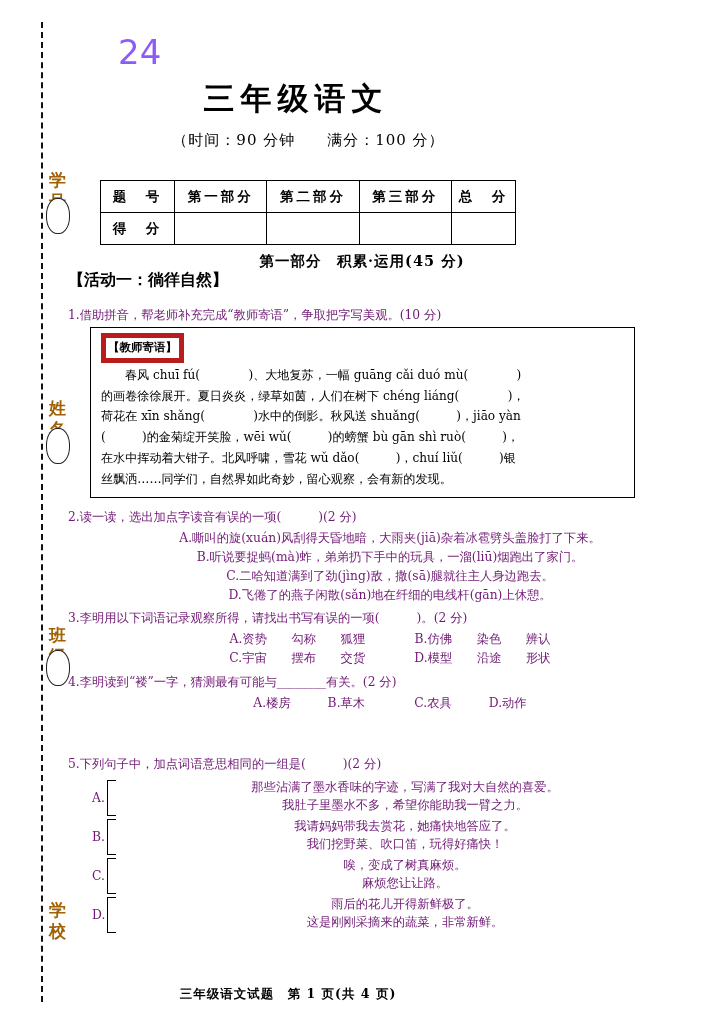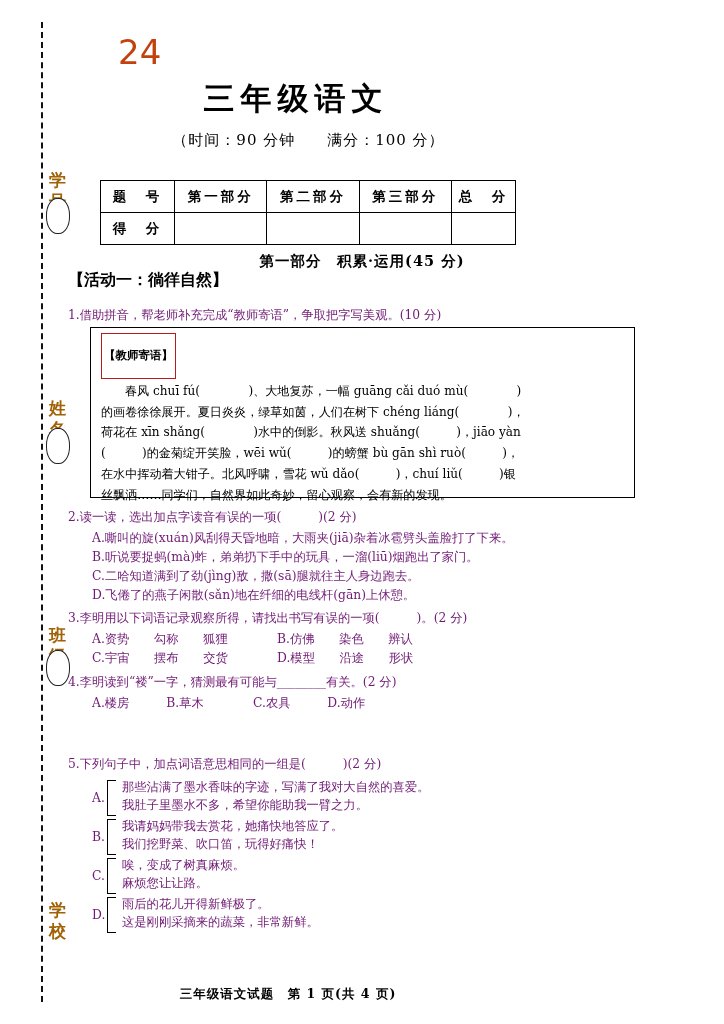--- a/index.html
+++ b/index.html
@@ -30,21 +30,21 @@
   .seal{
     position:absolute;left:46px;width:22px;height:34px;
     border:1px solid #222;border-radius:11px/17px;
     font-size:9px;line-height:34px;text-align:center;color:#333;
     background:#fff;
   }
 
   
   .bignum{
     position:absolute;left:118px;top:32px;
-    font-size:34px;font-family:"DejaVu Sans",sans-serif;color:#c2410c;
+    font-size:34px;font-family:"DejaVu Sans",sans-serif;color:#8b5cf6;
   }
 
   
   .title{
     position:absolute;left:0;top:78px;width:592px;
     text-align:center;
     font-family:"DejaVu Serif", serif;
     font-weight:700;font-size:31px;letter-spacing:6px;
   }
   .subtitle{
@@ -81,34 +81,34 @@
   }
 
   
   .q{
     position:absolute;
     font-family:"DejaVu Serif", serif;
     font-size:12.3px;
     line-height:1.55;
     color:#701a75;
   }
-  .q .opts{margin-top:2px;}
+  .q .opts{margin-top:2px;text-align:center;}
 
   
   .msgbox{
     position:absolute;left:90px;top:327px;width:545px;height:171px;
     border:1px solid #000;
     padding:5px 10px 0 10px;
     box-sizing:border-box;
     font-family:"DejaVu Serif", serif;
     font-size:12.1px;line-height:1.72;
     background:#fff;
   }
   .msgbox .tag{
-    display:inline-block;border:1px solid #b91c1c;padding:12px 2px;
+    display:inline-block;border:5px solid #b91c1c;padding:0 2px;
     font-weight:700;font-size:11.5px;margin-bottom:2px;
   }
   .msgbox p{margin:0;}
   .indent{text-indent:24px;}
 
   
   .grp{position:relative;padding-left:30px;margin-bottom:2px;}
   .grp .lbl{position:absolute;left:0;top:11px;font-size:12.3px;}
   .grp .brace{
     position:absolute;left:15px;top:2px;width:8px;height:34px;

